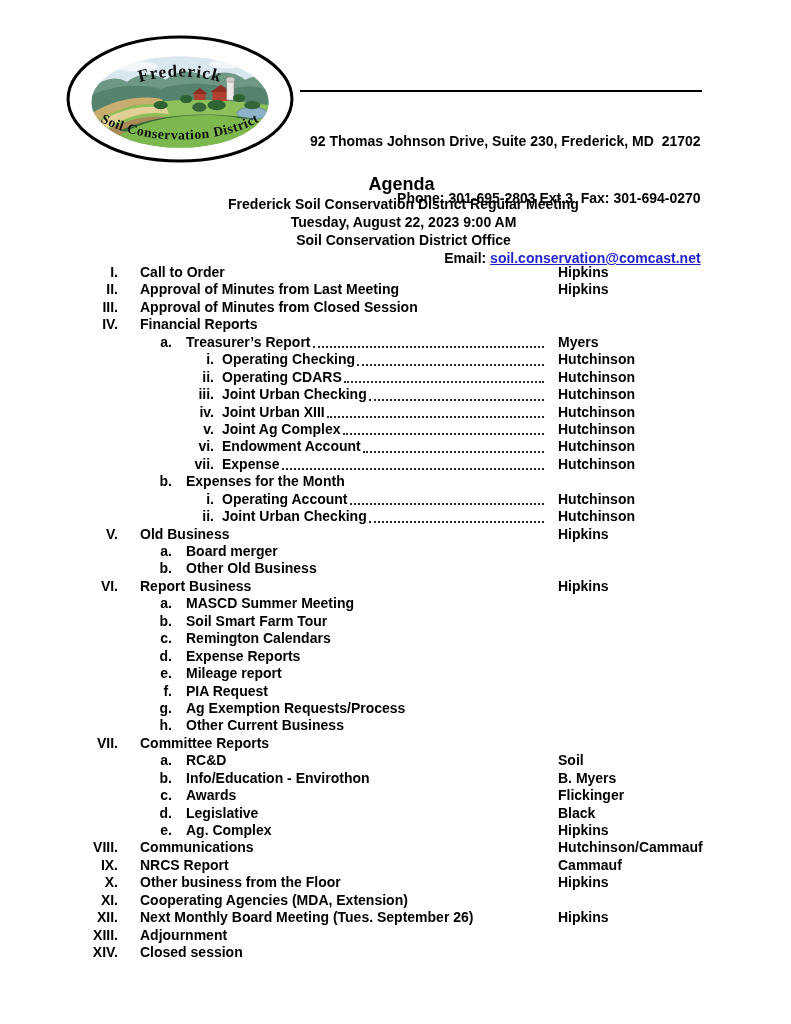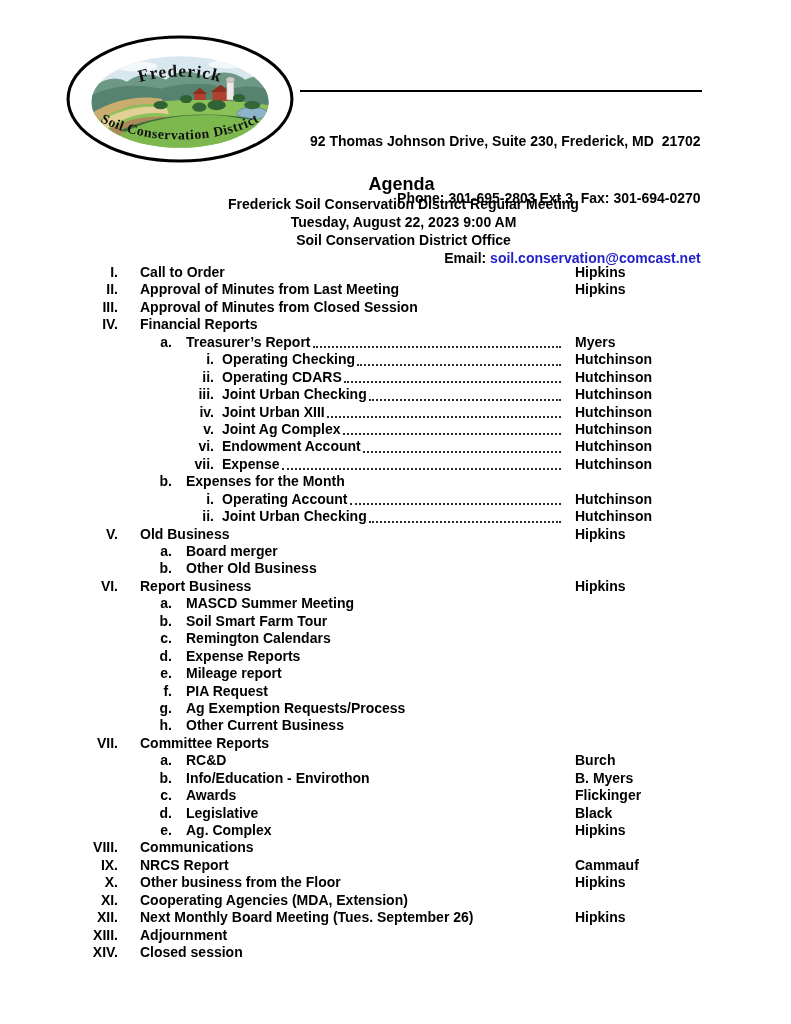--- a/index.html
+++ b/index.html
@@ -6,36 +6,36 @@
   .page{
     position:relative;width:791px;height:1024px;background:#ffffff;
     font-family:"Liberation Sans",sans-serif;font-weight:700;color:#000;
     overflow:hidden;
   }
   
   .logo{position:absolute;left:64px;top:33px;width:232px;height:132px;}
   .hr-line{position:absolute;left:300px;top:90px;width:402px;height:2px;background:#000;}
   .addr{position:absolute;left:310px;top:94px;font-size:14px;line-height:19px;white-space:pre;text-align:right;}
   .addr .email-row{margin-top:3px;}
-  .email-link{color:#2222CC;cursor:pointer;}
+  .email-link{color:#2222CC;text-decoration:underline;cursor:pointer;}
   
   .titleblock{position:absolute;left:0;top:173px;width:791px;text-align:center;}
   .doc-title{font-size:18px;line-height:22px;margin-left:12px;}
   .doc-sub{font-size:14px;line-height:18px;padding-left:16px;}
   
   .list{position:absolute;left:0;top:264px;width:791px;}
   .row{display:flex;height:17.45px;font-size:14px;line-height:17.45px;white-space:pre;}
   .num{flex:none;text-align:right;}
   .lvl1 .num{width:118px;margin-right:22px;}
   .lvl2 .num{width:172px;margin-right:14px;}
   .lvl3 .num{width:214px;margin-right:8px;}
   .txt{flex:none;}
   .leader{flex:1 1 auto;margin:0 2px 3px 2px;}
   .leader.dots{border-bottom:2px dotted #2a2a2a;align-self:flex-end;}
-  .name{flex:none;width:216px;overflow:hidden;margin-left:12px;}
+  .name{flex:none;width:233px;overflow:hidden;margin-left:12px;}
 </style>
 </head>
 <body>
 
 <div class="page">
 
   <div class="logo">
     <svg width="232" height="132" viewBox="0 0 228 128" xmlns="http://www.w3.org/2000/svg">
       <ellipse cx="114" cy="64" rx="110" ry="61" fill="#ffffff" stroke="#000000" stroke-width="3"></ellipse>
       <clipPath id="sceneClip">
@@ -114,26 +114,26 @@
       <div class="row lvl1"><span class="num">VI.</span><span class="txt">Report Business</span><span class="leader"></span><span class="name">Hipkins</span></div>
       <div class="row lvl2"><span class="num">a.</span><span class="txt">MASCD Summer Meeting</span><span class="leader"></span><span class="name"></span></div>
       <div class="row lvl2"><span class="num">b.</span><span class="txt">Soil Smart Farm Tour</span><span class="leader"></span><span class="name"></span></div>
       <div class="row lvl2"><span class="num">c.</span><span class="txt">Remington Calendars</span><span class="leader"></span><span class="name"></span></div>
       <div class="row lvl2"><span class="num">d.</span><span class="txt">Expense Reports</span><span class="leader"></span><span class="name"></span></div>
       <div class="row lvl2"><span class="num">e.</span><span class="txt">Mileage report</span><span class="leader"></span><span class="name"></span></div>
       <div class="row lvl2"><span class="num">f.</span><span class="txt">PIA Request</span><span class="leader"></span><span class="name"></span></div>
       <div class="row lvl2"><span class="num">g.</span><span class="txt">Ag Exemption Requests/Process</span><span class="leader"></span><span class="name"></span></div>
       <div class="row lvl2"><span class="num">h.</span><span class="txt">Other Current Business</span><span class="leader"></span><span class="name"></span></div>
       <div class="row lvl1"><span class="num">VII.</span><span class="txt">Committee Reports</span><span class="leader"></span><span class="name"></span></div>
-      <div class="row lvl2"><span class="num">a.</span><span class="txt">RC&amp;D</span><span class="leader"></span><span class="name">Burch</span></div>
+      <div class="row lvl2"><span class="num">a.</span><span class="txt">RC&amp;D</span><span class="leader"></span><span class="name">Soil</span></div>
       <div class="row lvl2"><span class="num">b.</span><span class="txt">Info/Education - Envirothon</span><span class="leader"></span><span class="name">B. Myers</span></div>
       <div class="row lvl2"><span class="num">c.</span><span class="txt">Awards</span><span class="leader"></span><span class="name">Flickinger</span></div>
       <div class="row lvl2"><span class="num">d.</span><span class="txt">Legislative</span><span class="leader"></span><span class="name">Black</span></div>
       <div class="row lvl2"><span class="num">e.</span><span class="txt">Ag. Complex</span><span class="leader"></span><span class="name">Hipkins</span></div>
-      <div class="row lvl1"><span class="num">VIII.</span><span class="txt">Communications</span><span class="leader"></span></div>
+      <div class="row lvl1"><span class="num">VIII.</span><span class="txt">Communications</span><span class="leader"></span><span class="name">Hutchinson/Cammauf</span></div>
       <div class="row lvl1"><span class="num">IX.</span><span class="txt">NRCS Report</span><span class="leader"></span><span class="name">Cammauf</span></div>
       <div class="row lvl1"><span class="num">X.</span><span class="txt">Other business from the Floor</span><span class="leader"></span><span class="name">Hipkins</span></div>
       <div class="row lvl1"><span class="num">XI.</span><span class="txt">Cooperating Agencies (MDA, Extension)</span><span class="leader"></span><span class="name"></span></div>
       <div class="row lvl1"><span class="num">XII.</span><span class="txt">Next Monthly Board Meeting (Tues. September 26)</span><span class="leader"></span><span class="name">Hipkins</span></div>
       <div class="row lvl1"><span class="num">XIII.</span><span class="txt">Adjournment</span><span class="leader"></span><span class="name"></span></div>
       <div class="row lvl1"><span class="num">XIV.</span><span class="txt">Closed session</span><span class="leader"></span><span class="name"></span></div>
     </div>
 
 </div>
 

